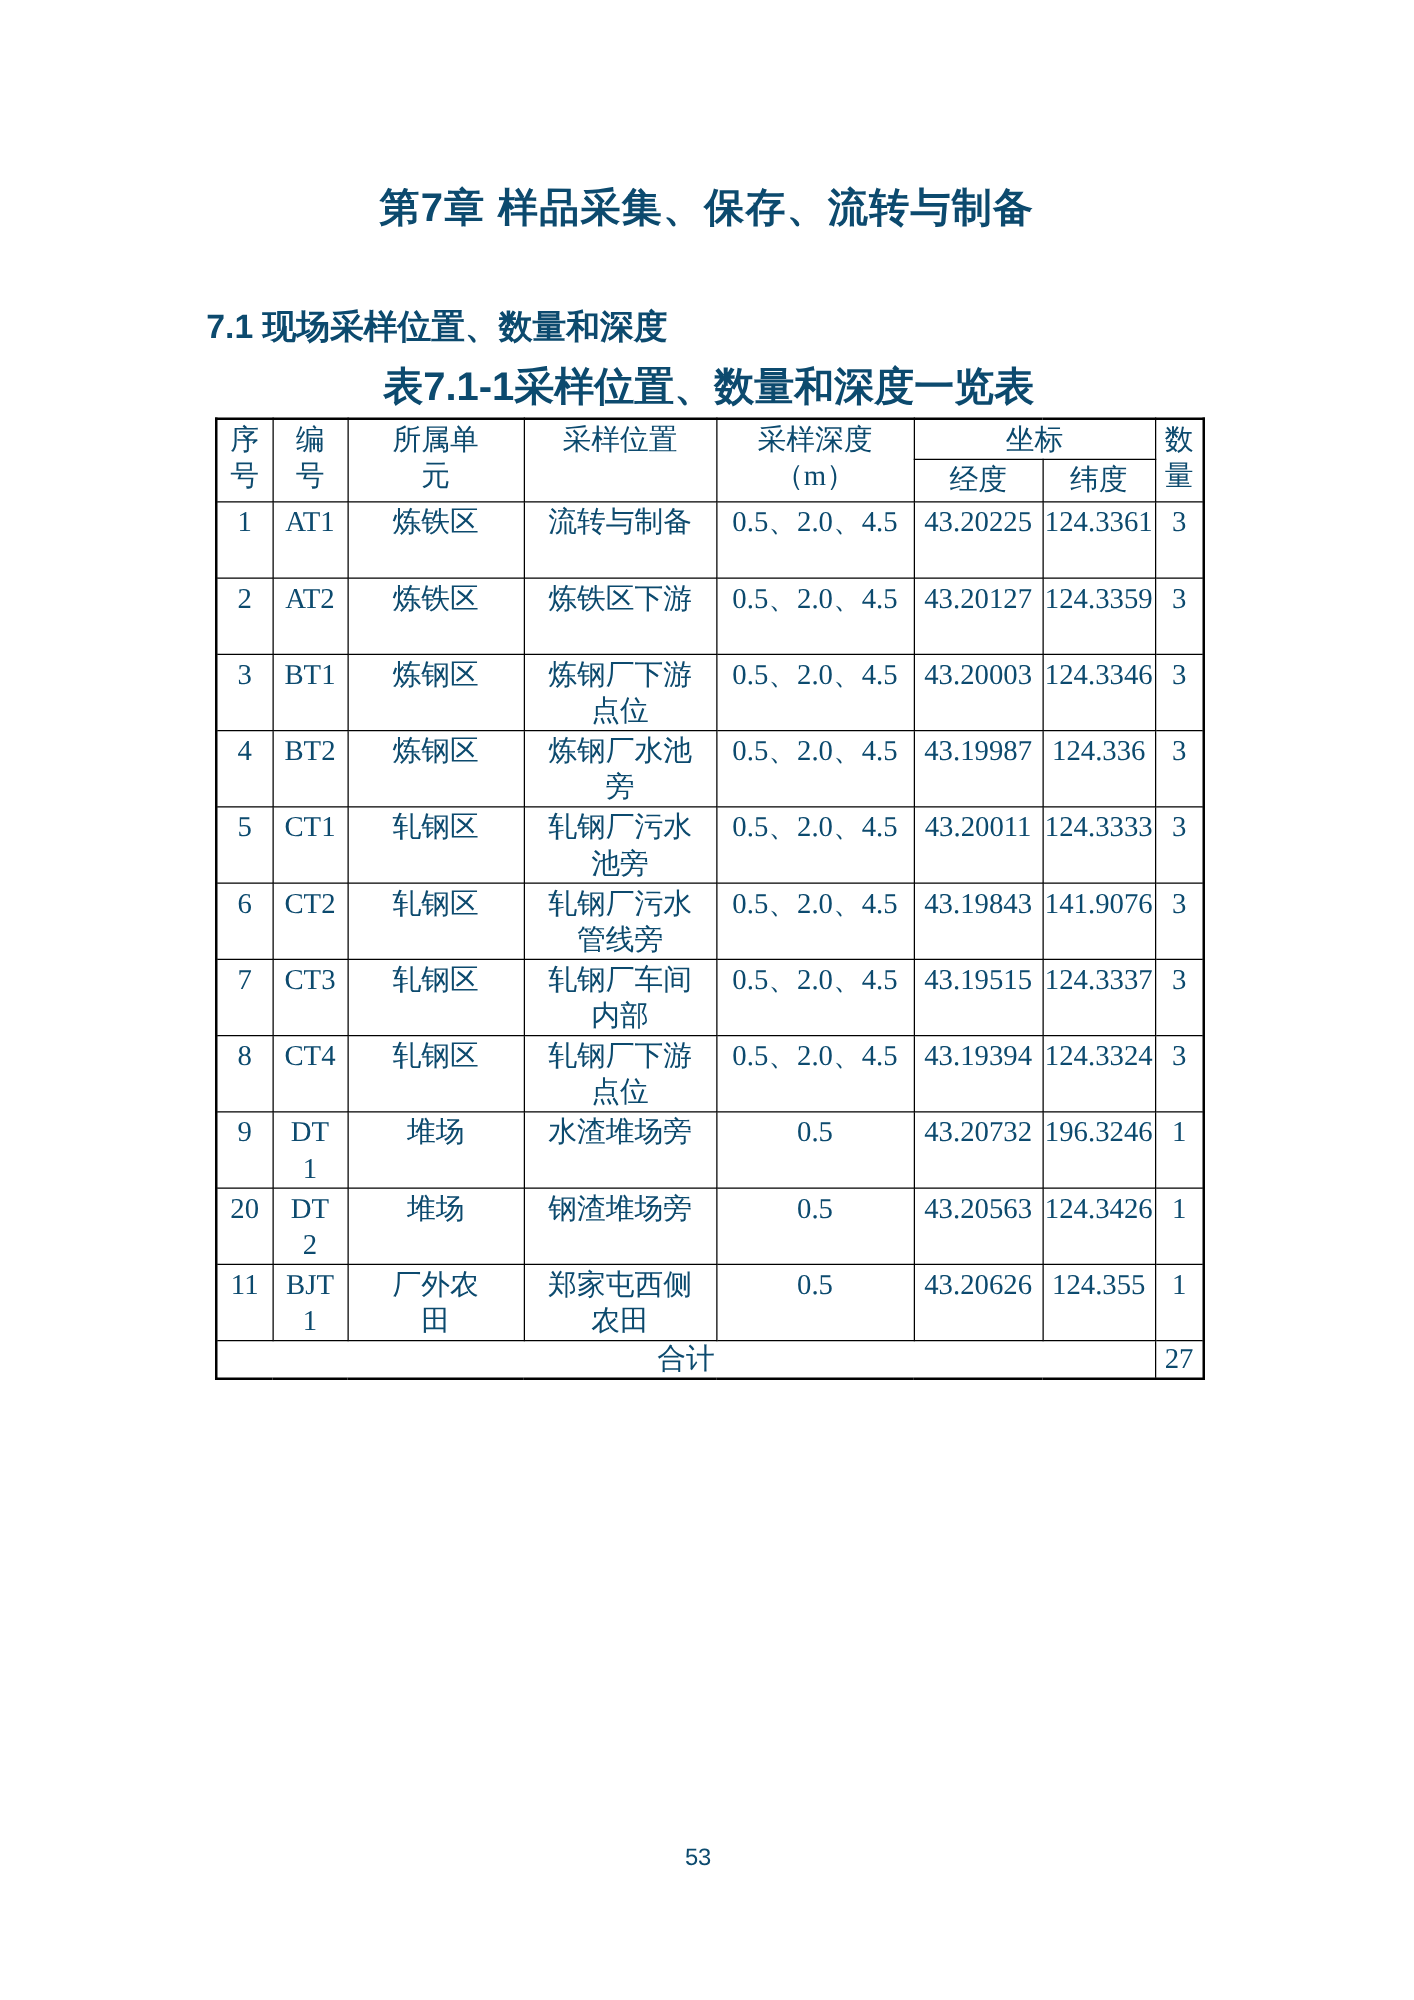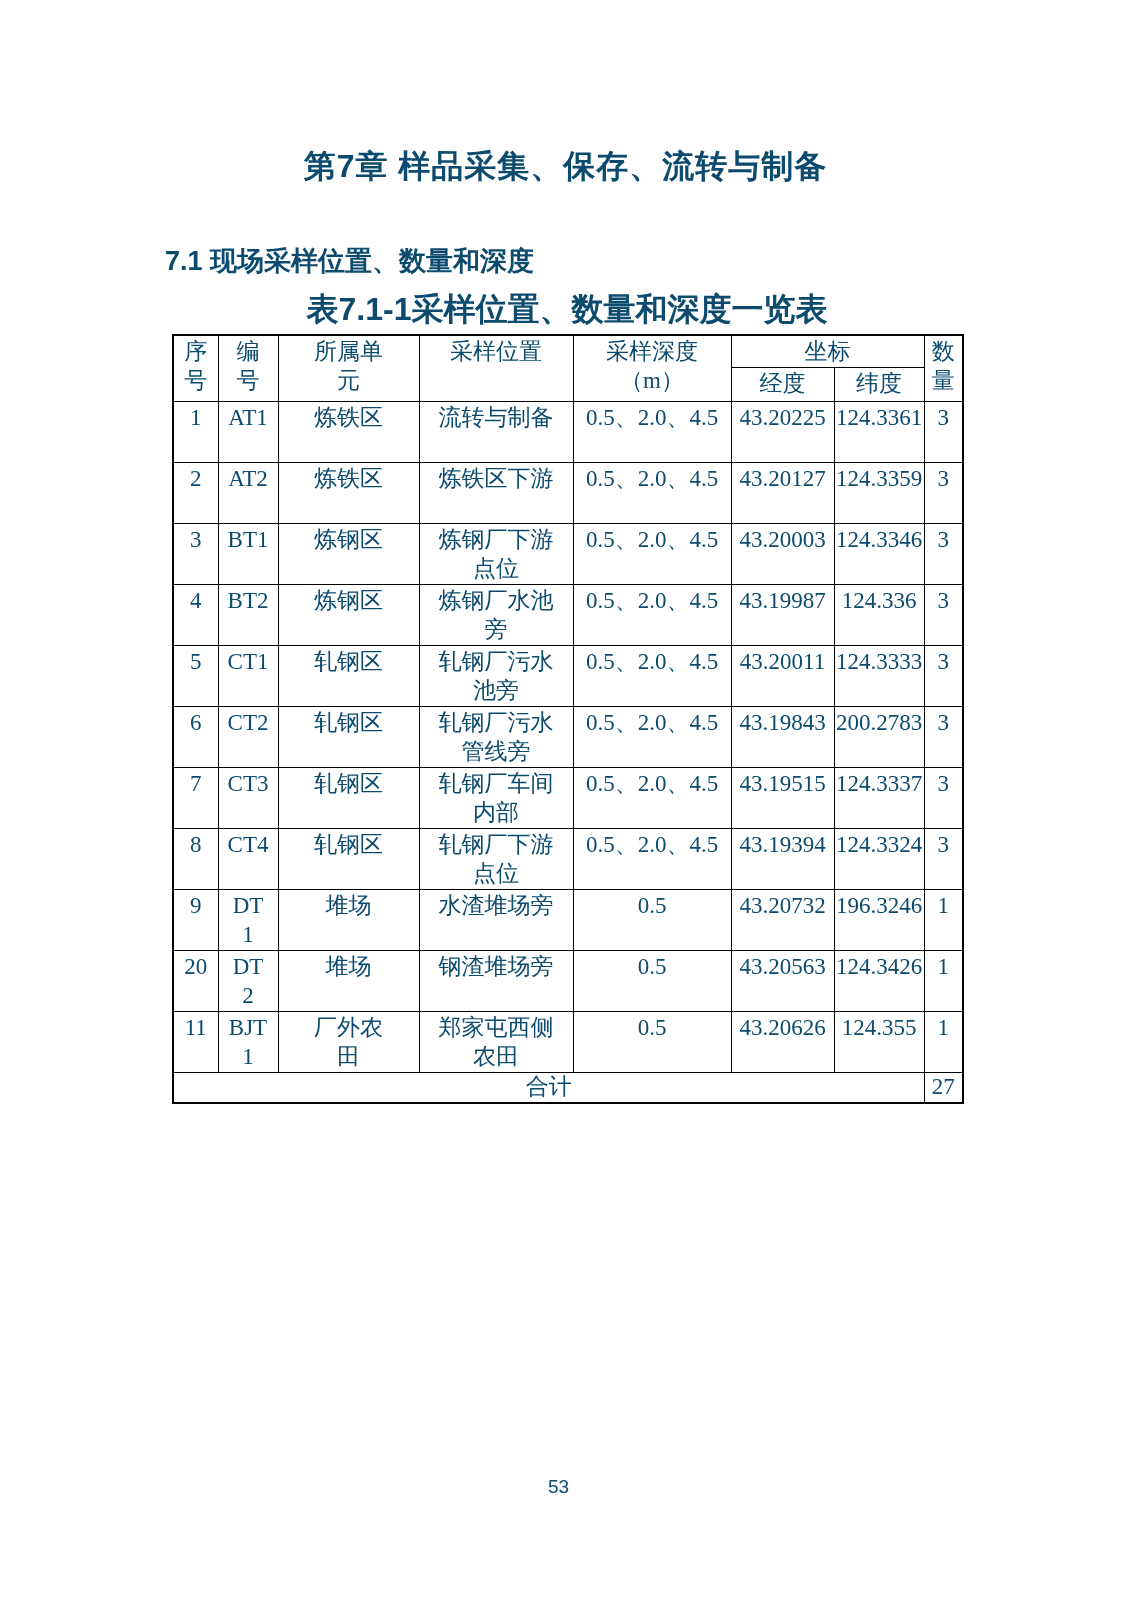--- a/index.html
+++ b/index.html
@@ -193,21 +193,21 @@
           <td>3</td>
         </tr>
         <tr>
           <td>6</td>
           <td>CT2</td>
           <td>轧钢区</td>
           <td>轧钢厂污水
 管线旁</td>
           <td>0.5、2.0、4.5</td>
           <td class="num-cell">43.19843</td>
-          <td class="num-cell">200.2783</td>
+          <td class="num-cell">141.9076</td>
           <td>3</td>
         </tr>
         <tr>
           <td>7</td>
           <td>CT3</td>
           <td>轧钢区</td>
           <td>轧钢厂车间
 内部</td>
           <td>0.5、2.0、4.5</td>
           <td class="num-cell">43.19515</td>

